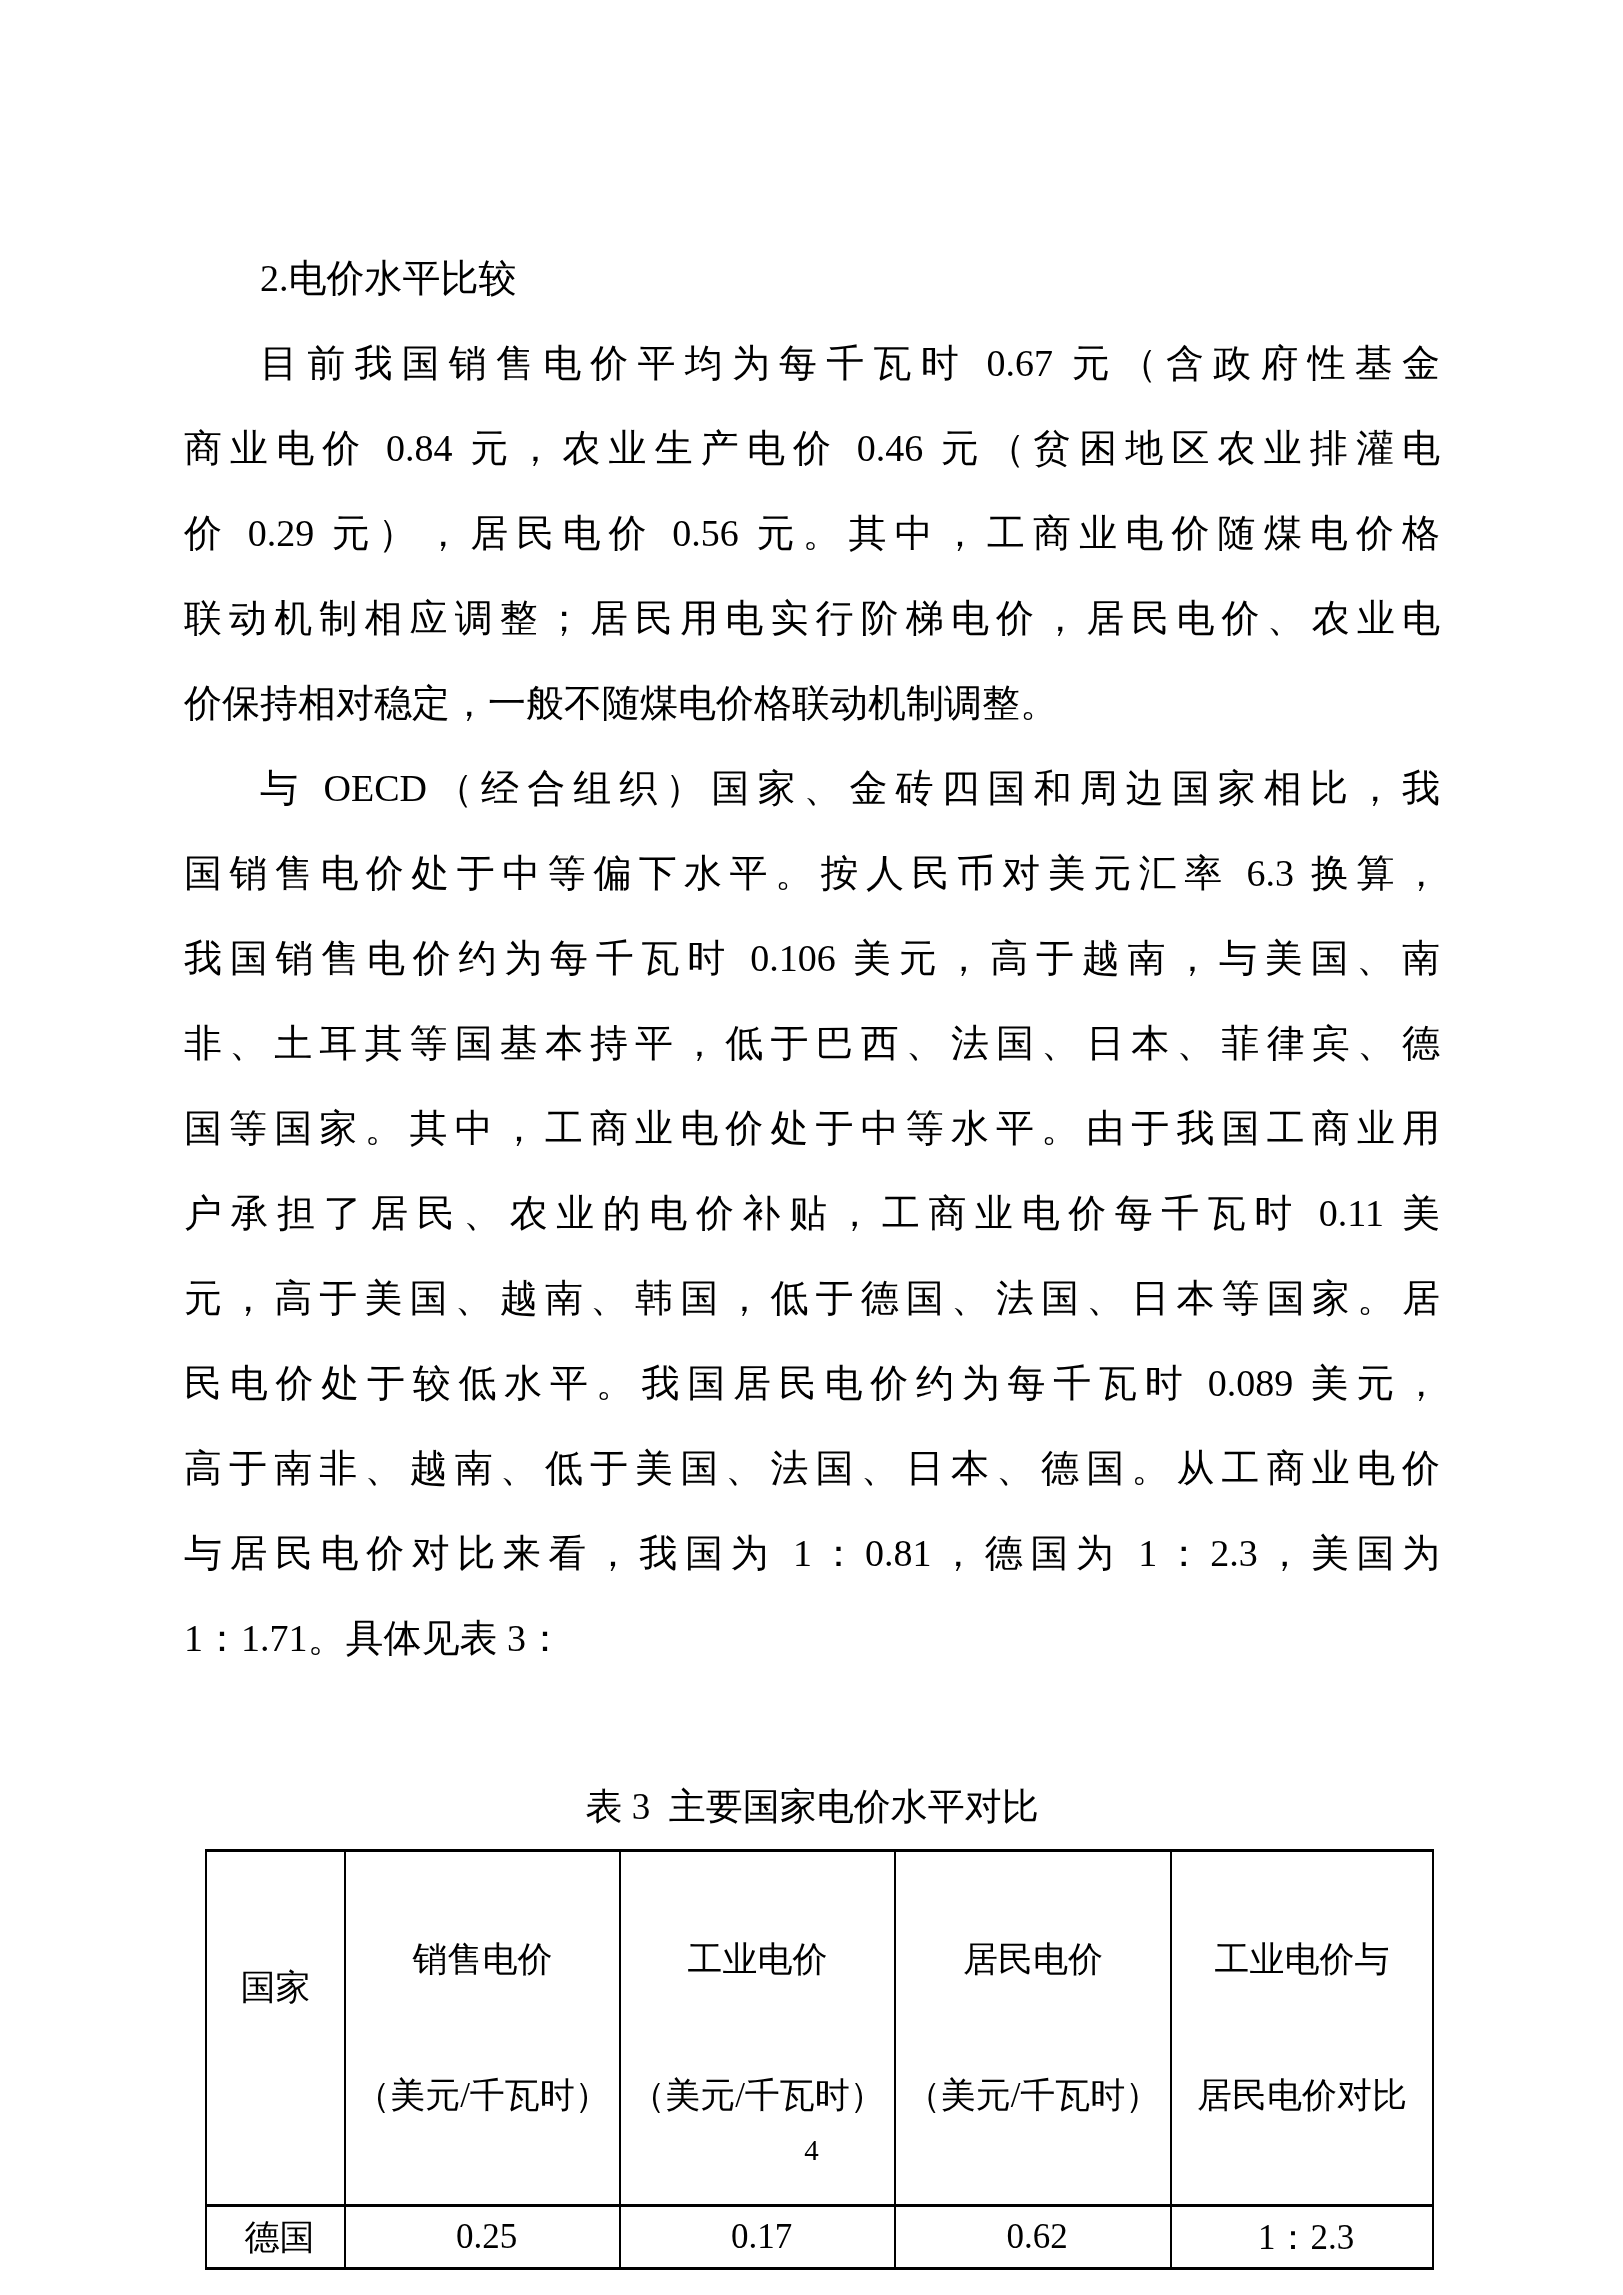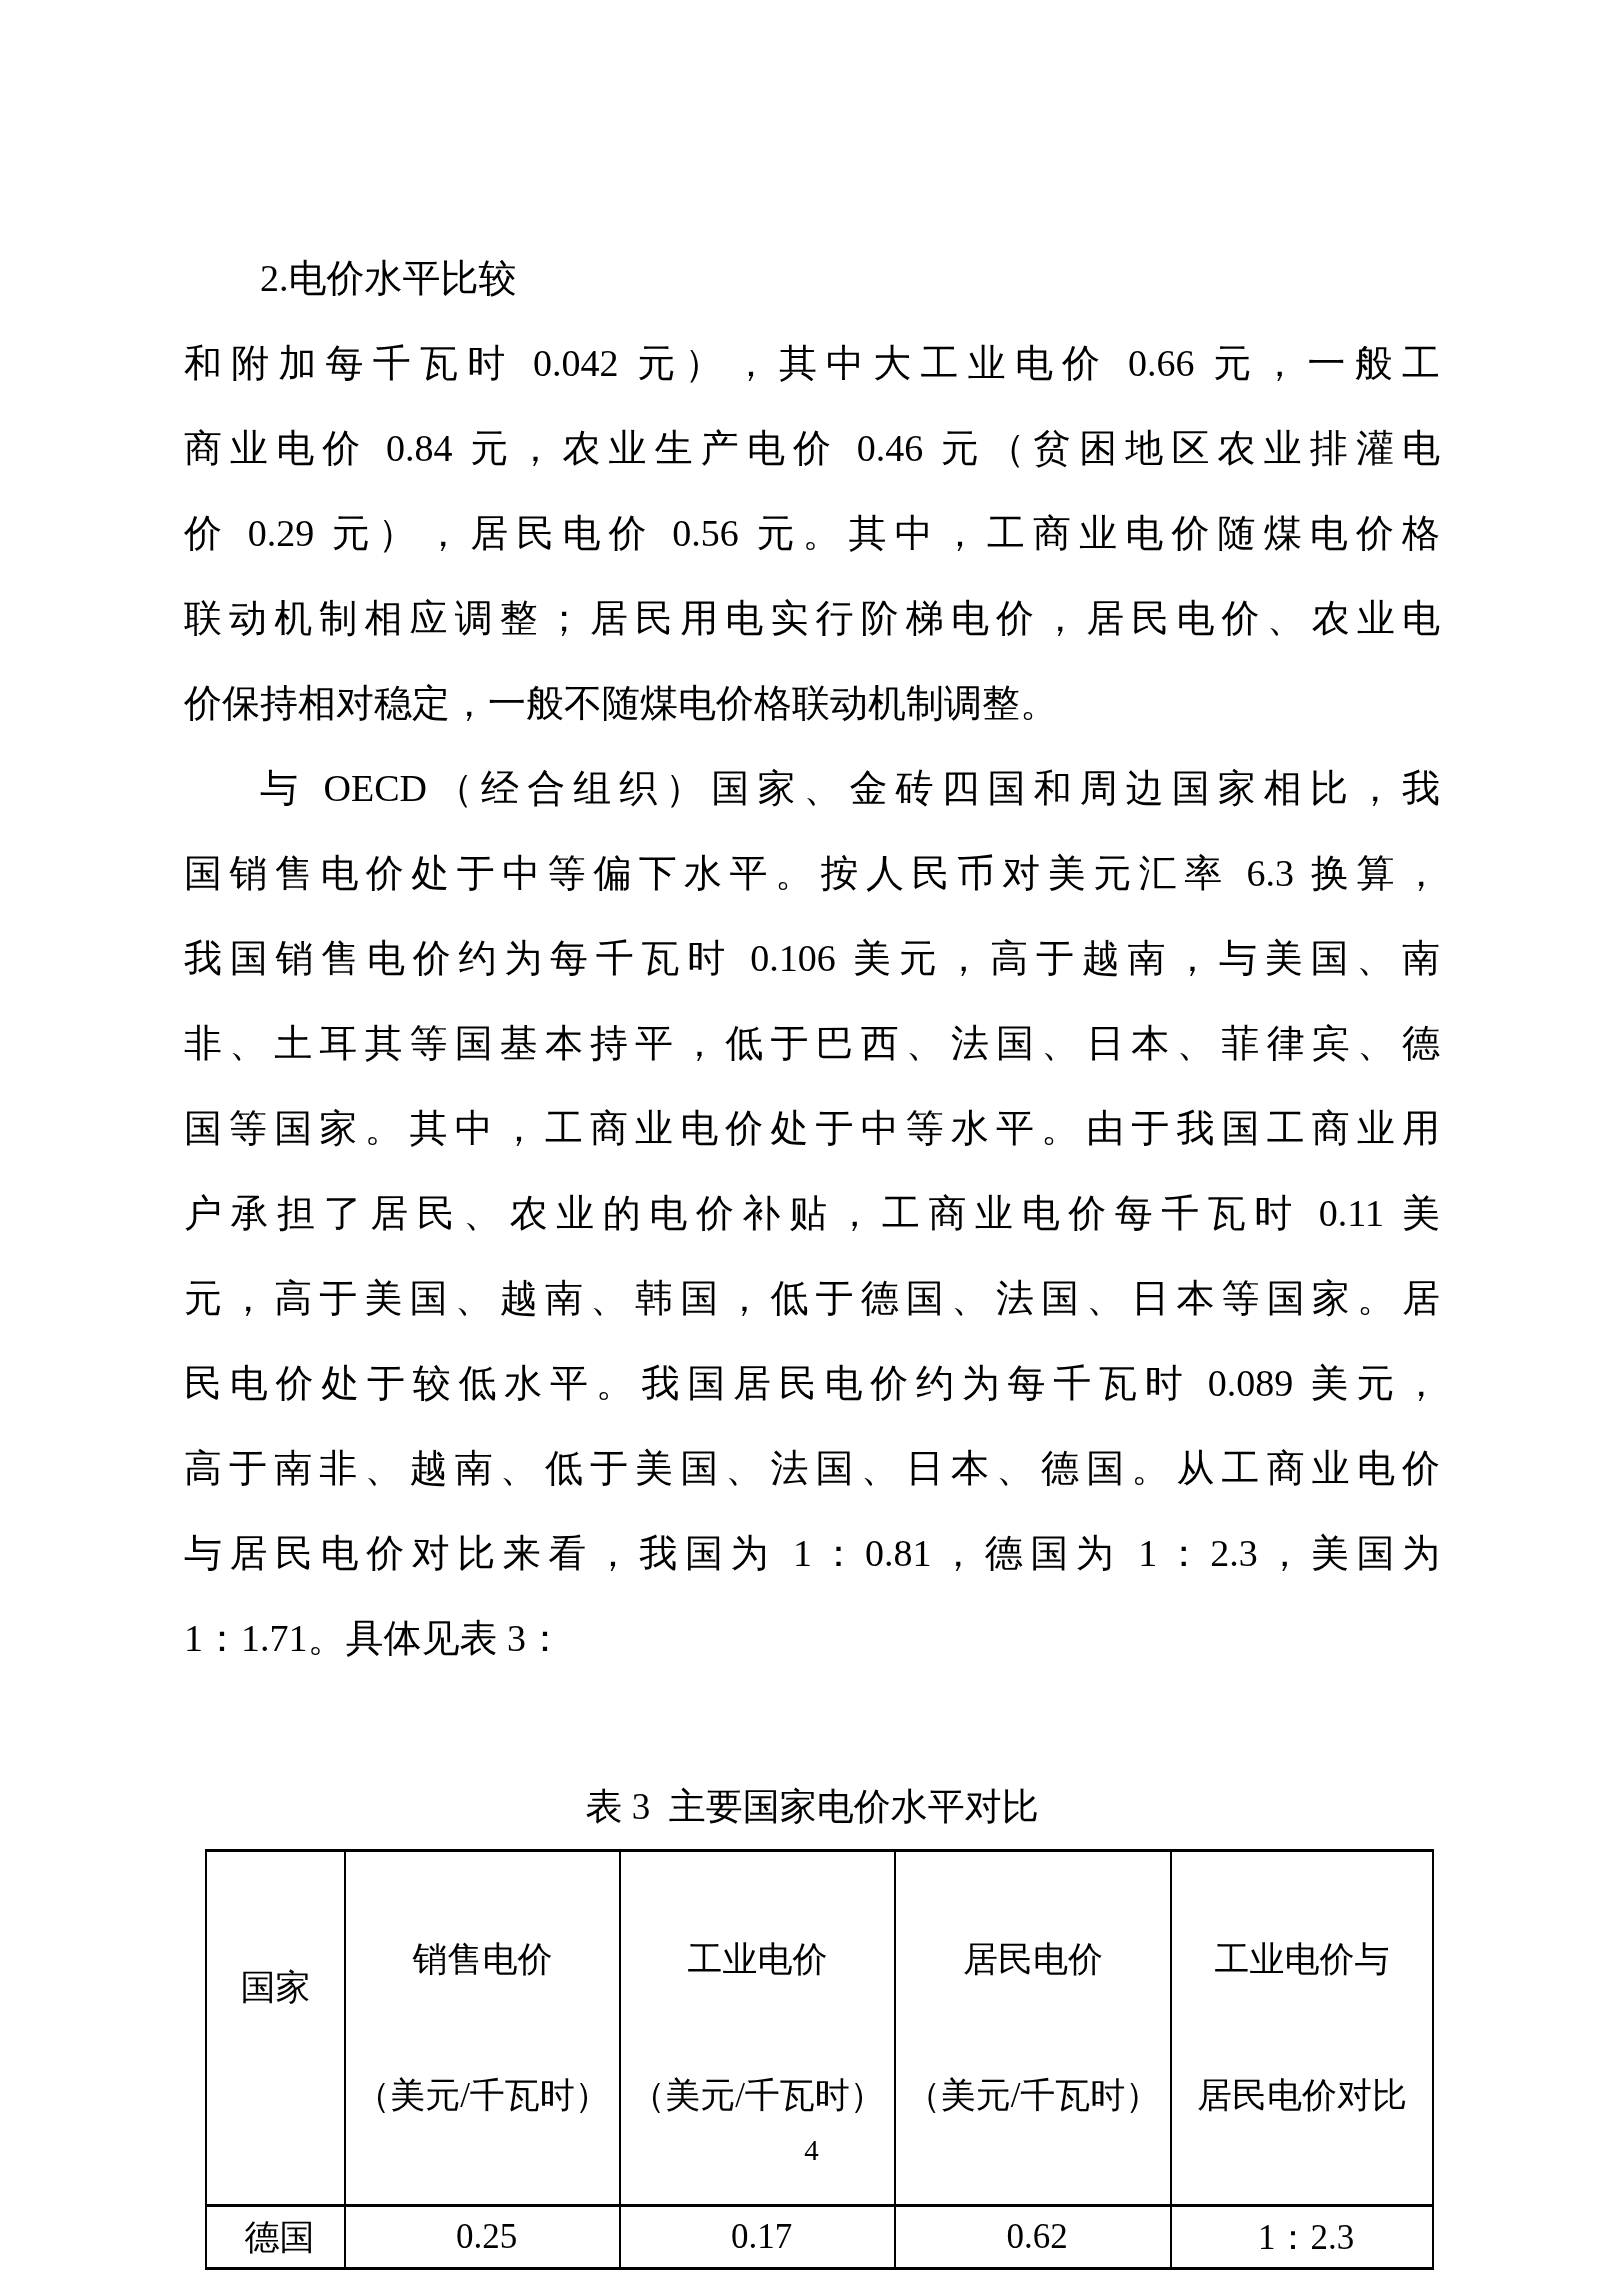--- a/index.html
+++ b/index.html
@@ -90,21 +90,21 @@
 </style>
 </head>
 <body>
 
 <div class="page">
 
   <div class="text-block">
     <div class="line short indent">2.电价水平比较</div>
 
     <div class="paragraph">
-      <div class="line">和附加每千瓦时 0.042 元），其中大工业电价 0.66 元，一般工</div>
+      <div class="line indent">目前我国销售电价平均为每千瓦时 0.67 元（含政府性基金</div>
       <div class="line">商业电价 0.84 元，农业生产电价 0.46 元（贫困地区农业排灌电</div>
       <div class="line">价 0.29 元），居民电价 0.56 元。其中，工商业电价随煤电价格</div>
       <div class="line">联动机制相应调整；居民用电实行阶梯电价，居民电价、农业电</div>
       <div class="line short">价保持相对稳定，一般不随煤电价格联动机制调整。</div>
     </div>
 
     <div class="paragraph">
       <div class="line indent">与 OECD（经合组织）国家、金砖四国和周边国家相比，我</div>
       <div class="line">国销售电价处于中等偏下水平。按人民币对美元汇率 6.3 换算，</div>
       <div class="line">我国销售电价约为每千瓦时 0.106 美元，高于越南，与美国、南</div>

